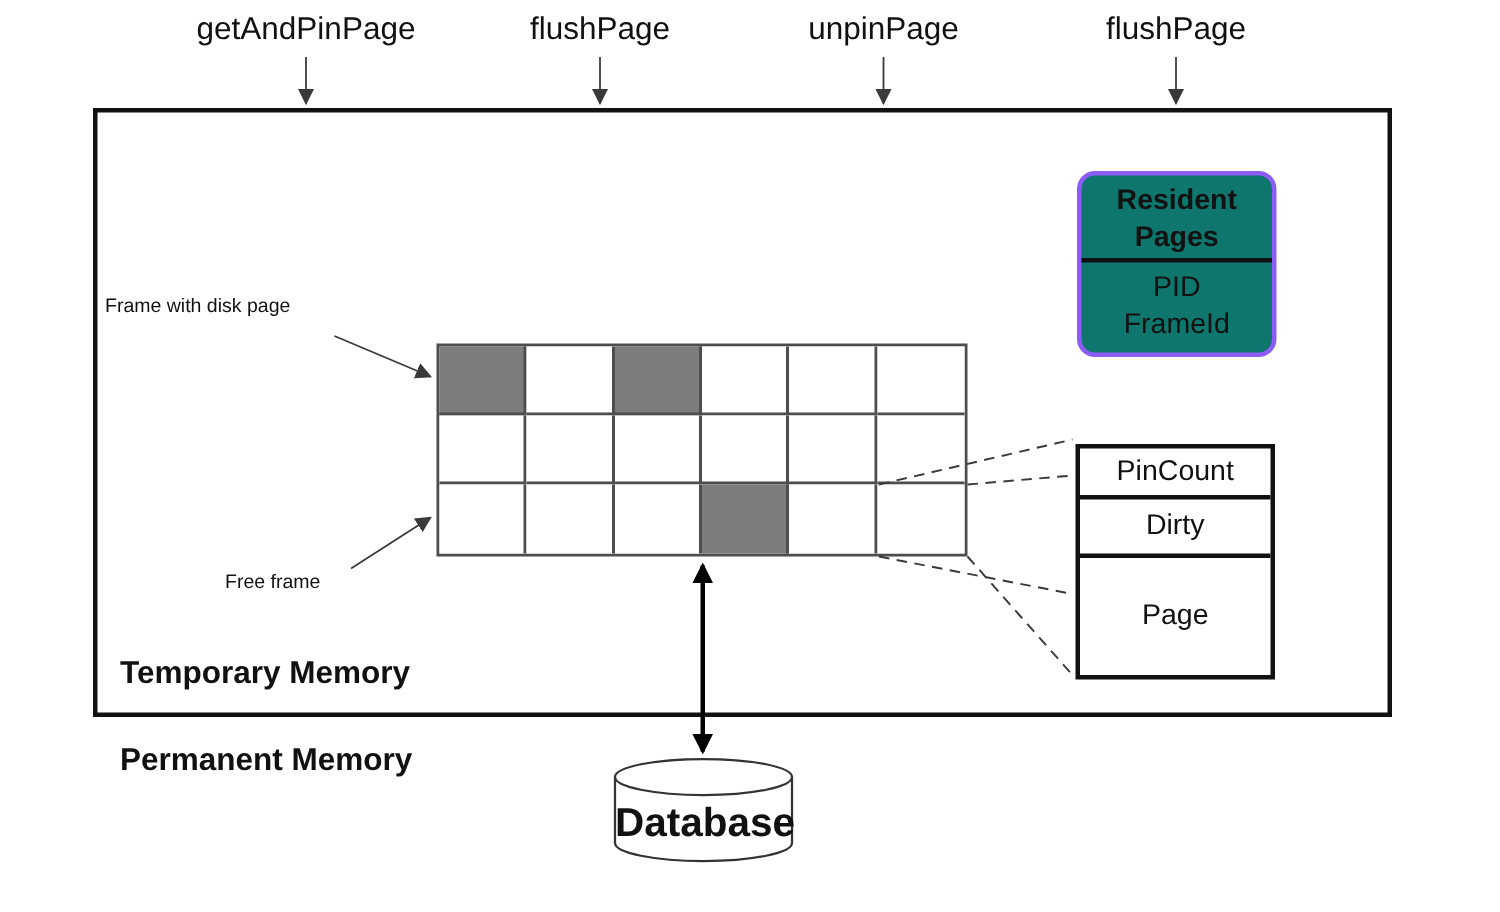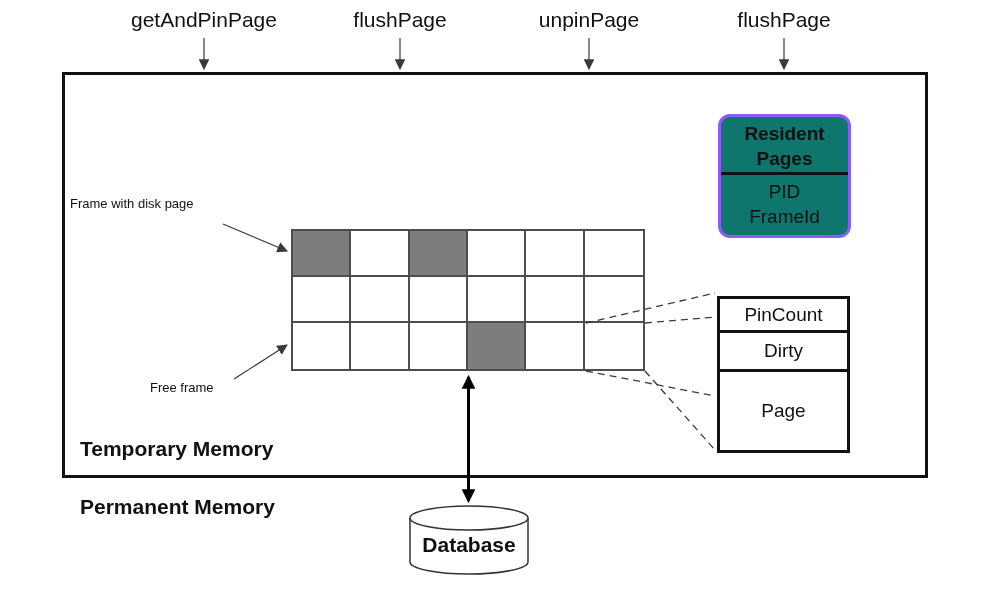--- a/index.html
+++ b/index.html
@@ -47,21 +47,21 @@
     position:absolute;left:717px;top:296px;width:133px;height:157px;
     border:3px solid #111;box-sizing:border-box;display:flex;flex-direction:column;
     font-size:19px;text-align:center;background:#fff;
   }
   .detail .field{display:flex;align-items:center;justify-content:center;border-bottom:3px solid #111;}
   .detail .f-pincount{height:31px;}
   .detail .f-dirty{height:36px;}
   .detail .f-page{flex:1;border-bottom:none;}
   .db-label{
     position:absolute;left:410px;top:533px;width:118px;text-align:center;
-    font-weight:bold;font-size:21px;
+    font-weight:bold;font-size:27px;
   }
   svg.overlay{position:absolute;left:0;top:0;pointer-events:none;}
 </style>
 </head>
 <body>
 
 <div class="stage">
 
   <div class="api-label" style="left:204px">getAndPinPage</div>
   <div class="api-label" style="left:400px">flushPage</div>

